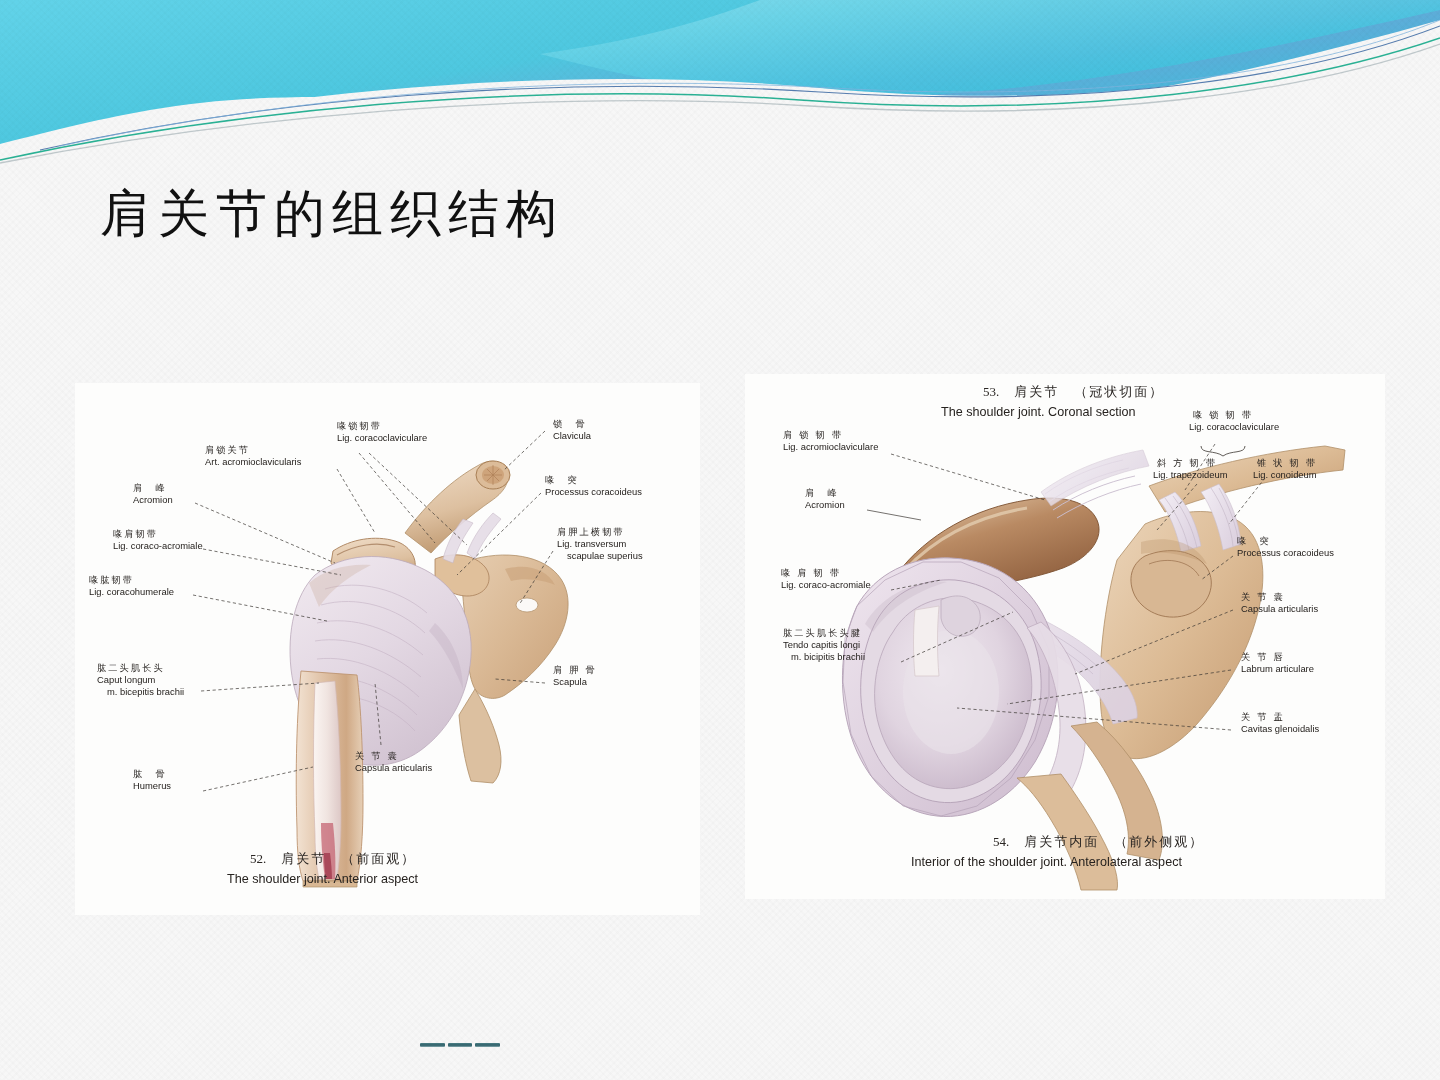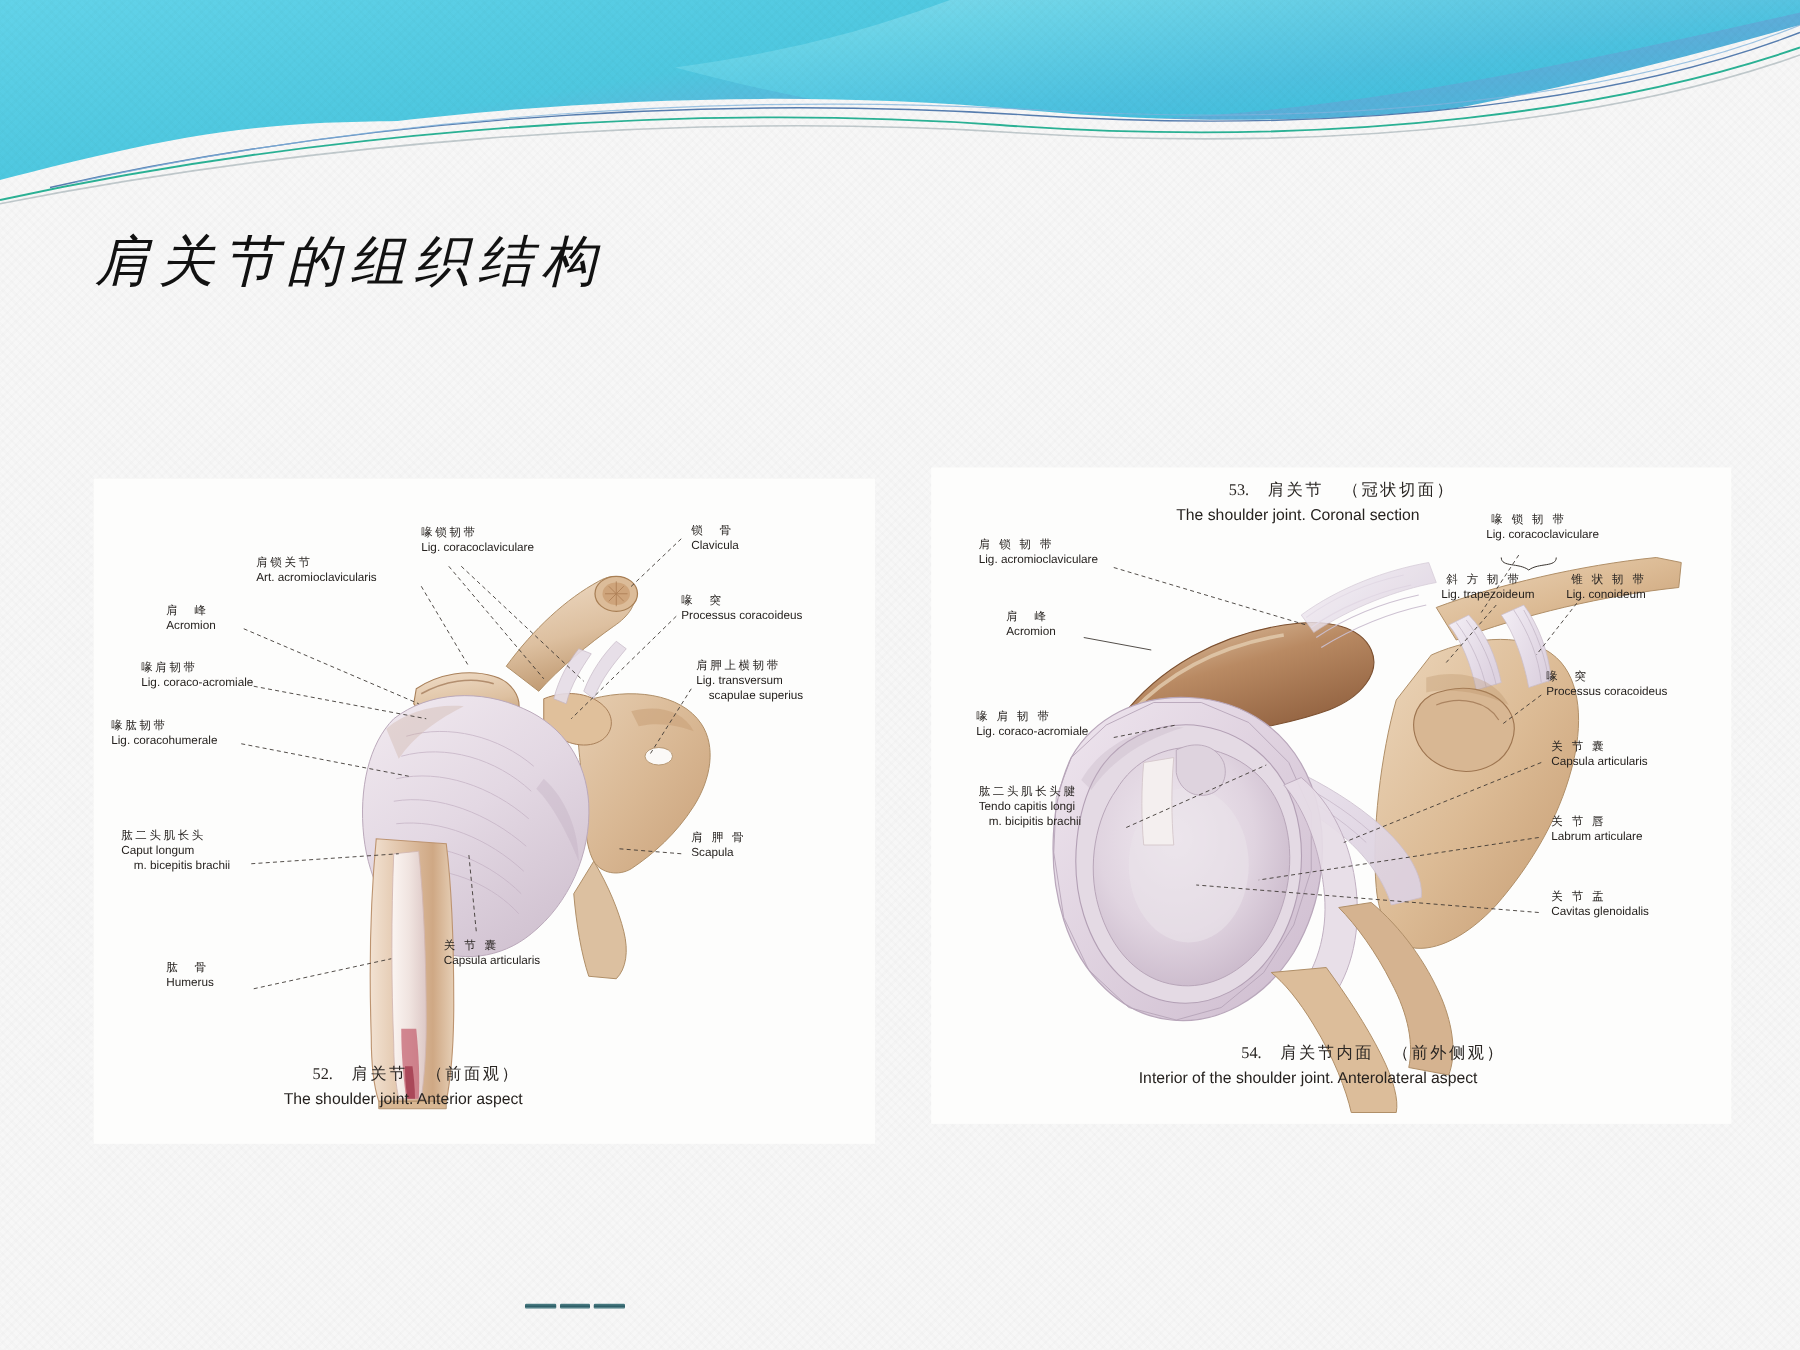--- a/index.html
+++ b/index.html
@@ -27,30 +27,29 @@
     position:absolute; left:0; top:0;
     width:1440px; height:170px;
     z-index:1;
     overflow:hidden;
   }
   .header-band svg { display:block; }
 
   
   .slide-title {
     position:absolute;
-    left:76px; top:183px;
+    left:100px; top:183px;
     font-family:"DejaVu Serif", serif;
-    font-size:44px;
+    font-size:51px;
     line-height:1.22;
     letter-spacing:7px;
     color:#111;
     z-index:4;
     white-space:nowrap;
     font-weight:400;
-    font-style:italic;
   }
 
   
   .plate {
     position:absolute;
     background:#fdfdfc;
     z-index:4;
     overflow:hidden;
   }
   #plate-left  { left:75px;  top:383px; width:625px; height:532px; }

